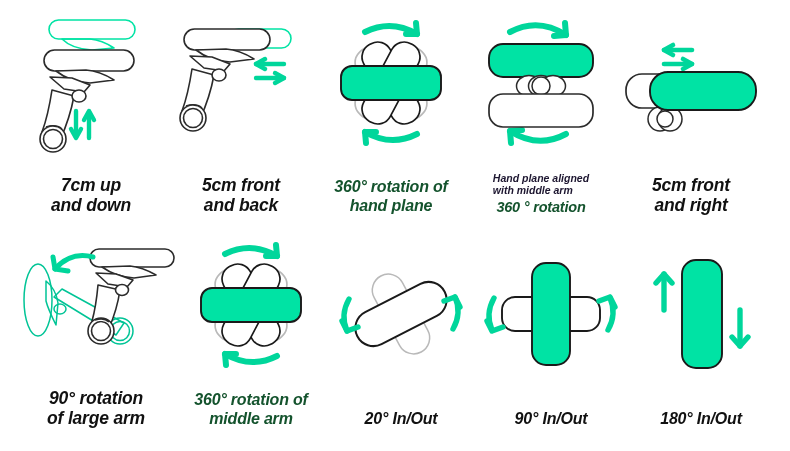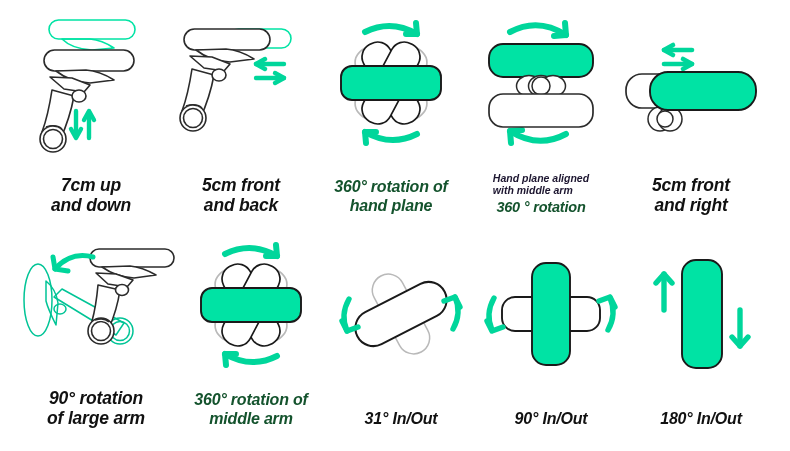--- a/index.html
+++ b/index.html
@@ -260,21 +260,21 @@
           <rect x="32" y="46" width="86" height="32" rx="16" transform="rotate(62 75 62)" fill="#fff" stroke="#b9b9b9" stroke-width="1.5"></rect>
           <rect x="26" y="44" width="98" height="36" rx="18" transform="rotate(-27 75 62)" fill="#fff" stroke="#1a1a1a" stroke-width="2"></rect>
           <g fill="none" stroke="#00d69b" stroke-width="5.4" stroke-linecap="round">
             <path d="M23 47 q-9 16 -2 32"></path>
             <path d="M21 79 l11 -4 M21 79 l-5 -10"></path>
             <path d="M127 77 q9 -16 2 -32"></path>
             <path d="M129 45 l-11 4 M129 45 l5 10"></path>
           </g>
         </svg>
       </div>
-      <div class="caption cap-md cap-black">31° In/Out</div>
+      <div class="caption cap-md cap-black">20° In/Out</div>
     </div>
 
     <div class="cell cell-pad">
       <div class="art">
         <svg width="150" height="125" viewBox="0 0 150 125">
           <rect x="26" y="45" width="98" height="34" rx="13" fill="#fff" stroke="#1a1a1a" stroke-width="1.9"></rect>
           <rect x="56" y="11" width="38" height="102" rx="14" fill="#00e3a4" stroke="#1a1a1a" stroke-width="1.9"></rect>
           <g fill="none" stroke="#00d69b" stroke-width="5.4" stroke-linecap="round">
             <path d="M18 46 q-9 16 -2 32"></path>
             <path d="M16 79 l11 -4 M16 79 l-5 -10"></path>

